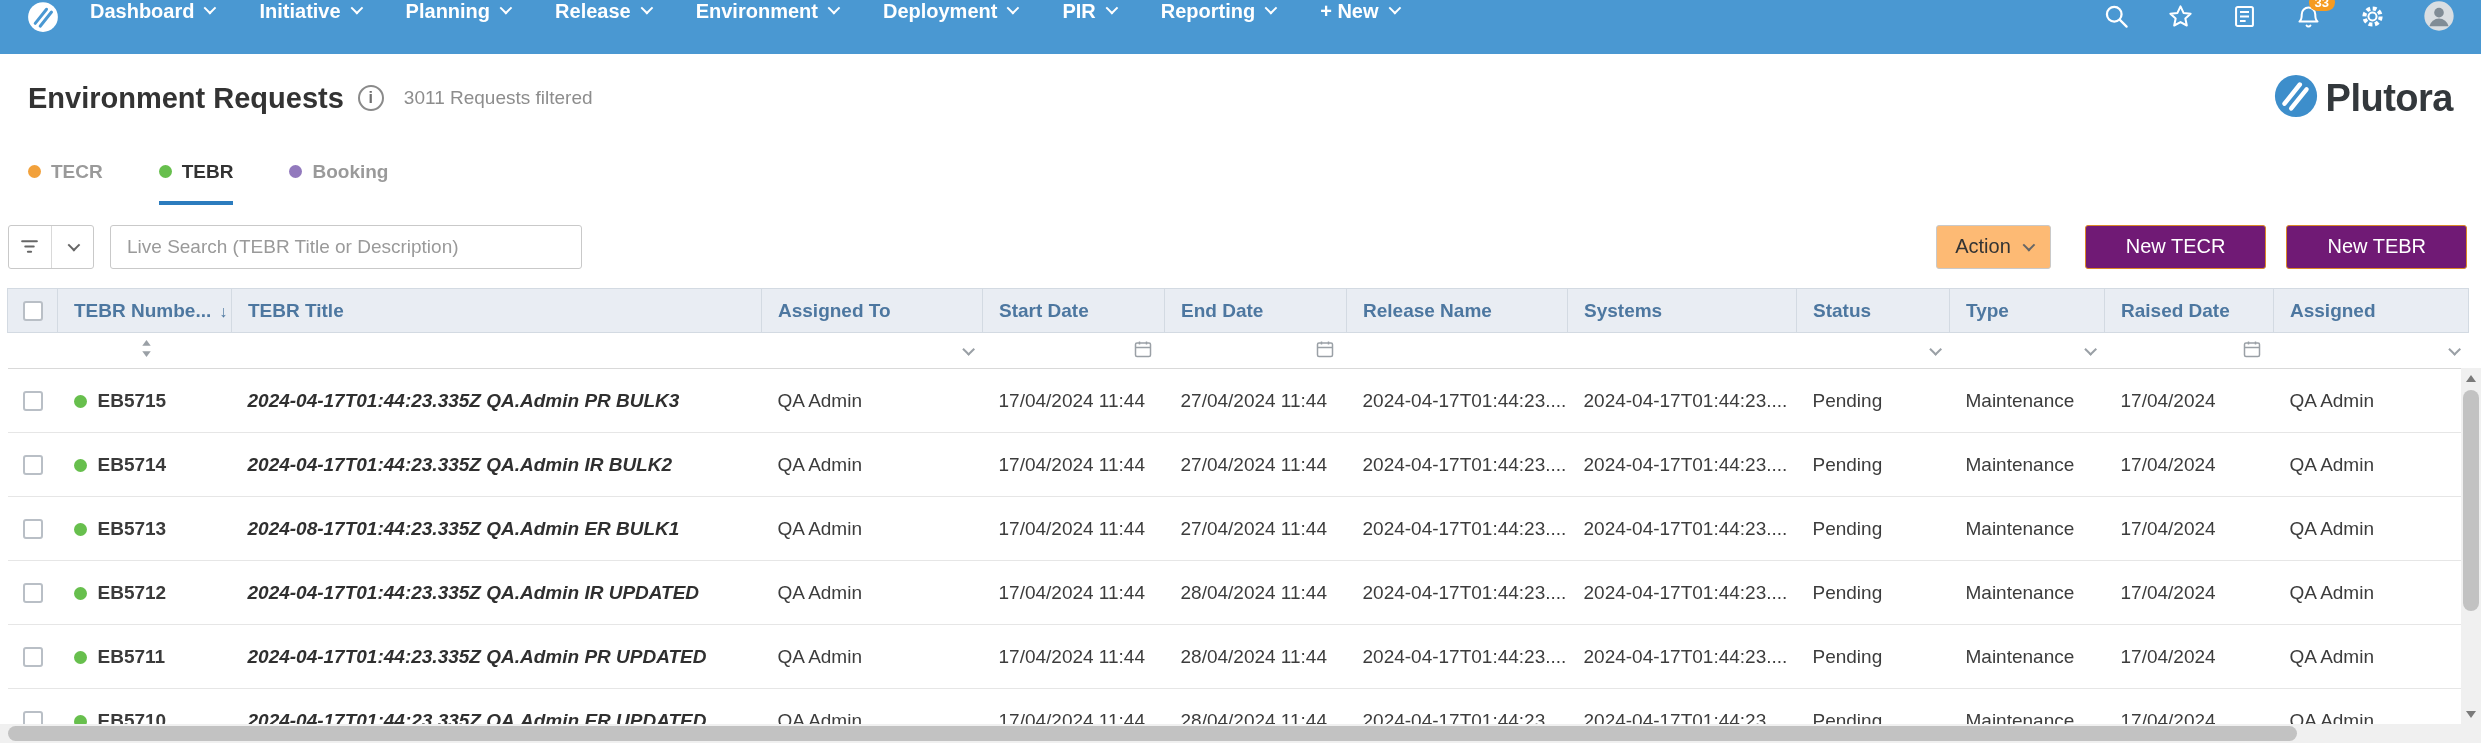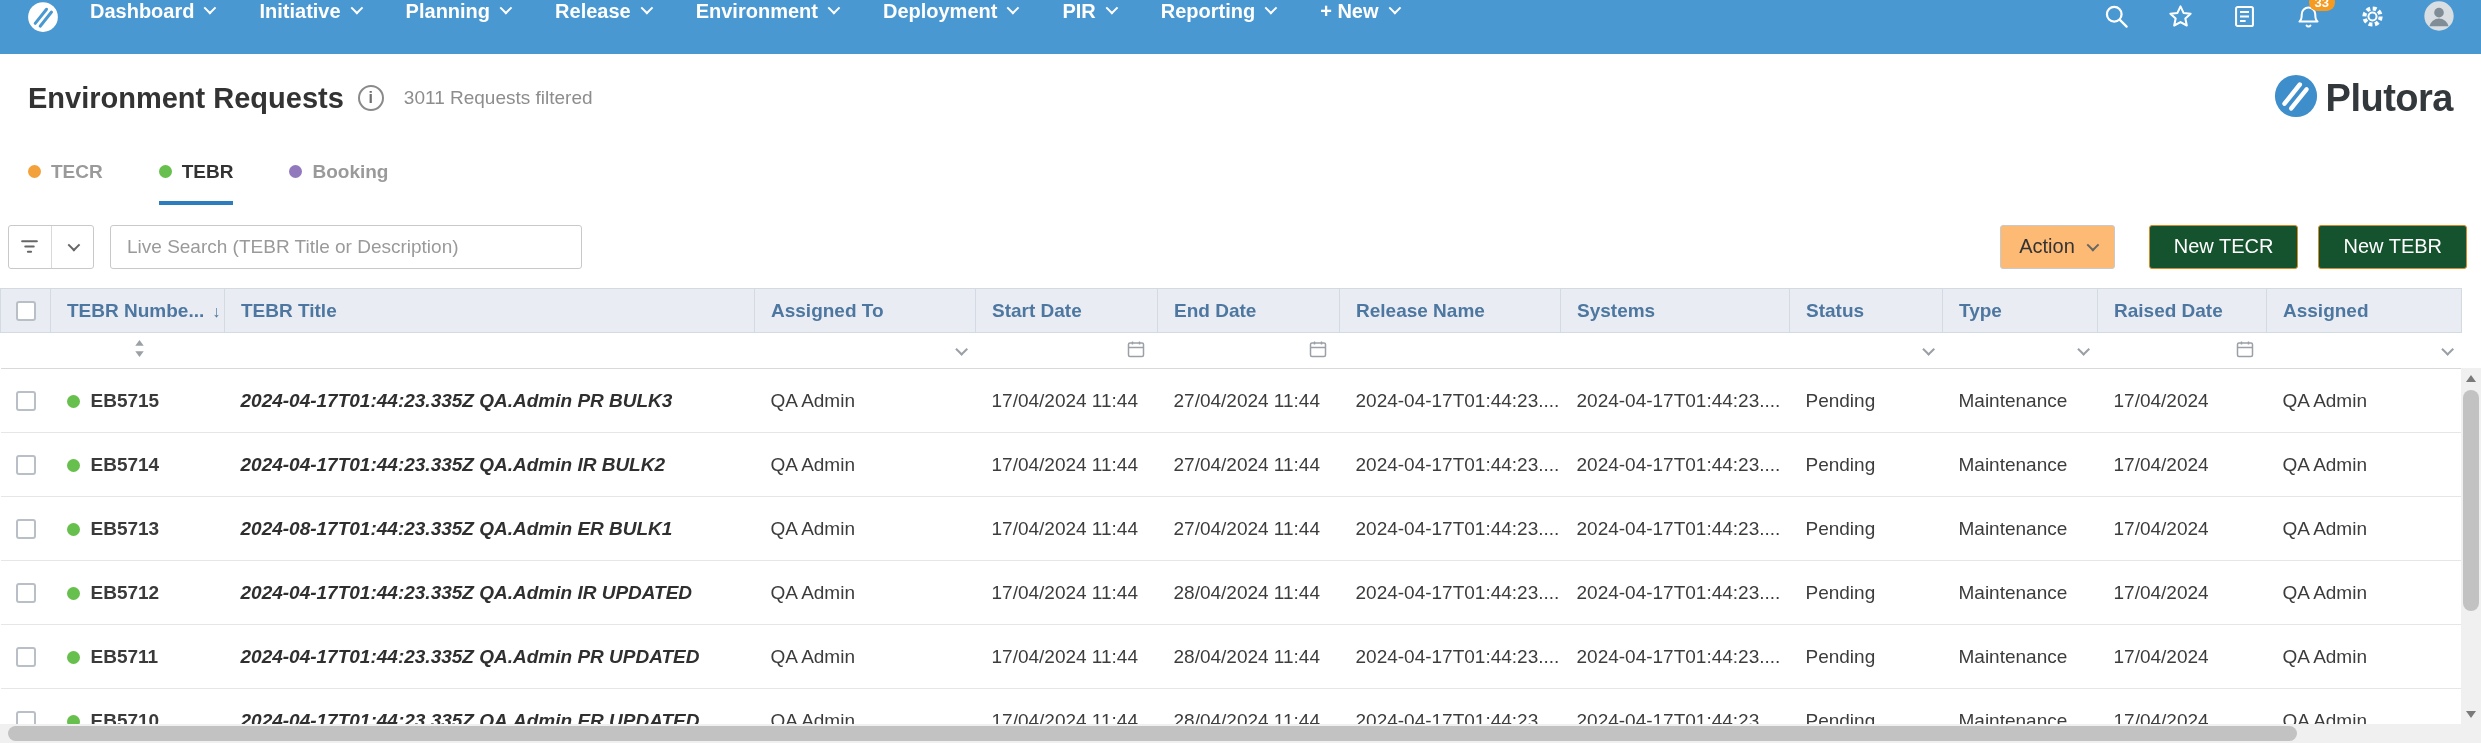--- a/index.html
+++ b/index.html
@@ -40,27 +40,27 @@
   
   .toolbar { height:83px; display:flex; align-items:center; padding:0 14px 0 8px; }
   .btn { height:44px; display:inline-flex; align-items:center; justify-content:center; border-radius:3px; font-size:20px; cursor:pointer; white-space:nowrap; }
   .filter-btn { width:86px; background:#fff; border:1px solid #c9c9c9; padding:0; }
   .filter-btn .half { flex:1; display:flex; align-items:center; justify-content:center; height:100%; }
   .filter-btn .half + .half { border-left:1px solid #d9d9d9; }
   .gray-chev { width:9px; height:9px; border-right:2px solid #666; border-bottom:2px solid #666; transform:rotate(45deg) translateY(-2px); display:inline-block; }
   .search-input { margin-left:16px; width:472px; height:44px; border:1px solid #c9c9c9; border-radius:3px; font-size:19px; padding:0 16px; color:#444; font-family:"Liberation Sans",sans-serif; outline:none; }
   .search-input::placeholder { color:#9a9a9a; }
   .action-btn { margin-left:auto; background:#fdba74; border:1px solid #c9c9c9; color:#333; padding:0 18px; gap:12px; }
-  .orange-btn { background:#14532d; border:1px solid #db8826; color:#fff; padding:0 24px; }
+  .orange-btn { background:#701a75; border:1px solid #db8826; color:#fff; padding:0 40px; }
   .btn-tecr { margin-left:34px; }
   .btn-tebr { margin-left:20px; }
   .bench-btn { margin-left:44px; background:#fff; border:1px solid #c6c6c6; color:#2d2d2d; padding:0 22px; }
 
   
-  .table-area { position:relative; height:436px; overflow:hidden; }
+  .table-area { position:relative; height:436px; overflow:hidden;margin-left:7px; }
   table { border-collapse:collapse; table-layout:fixed; width:2461px; }
   th, td { text-align:left; padding:0 16px; white-space:nowrap; overflow:hidden; }
   .head-row th { height:44px; background:#e9edf3; color:#4d77a0; font-size:19px; font-weight:bold; border:1px solid #d3dae2; border-left:none; cursor:pointer; }
   .head-row th:first-child { border-left:1px solid #d3dae2; }
   .filter-row th { height:36px; background:#fff; border-bottom:1px solid #d9d9d9; text-align:right; padding-right:12px; }
   .filter-row .center { text-align:center; }
   .col-cb { text-align:center !important; padding:0 !important; }
   input.cb { appearance:none; -webkit-appearance:none; width:20px; height:20px; border:2px solid #b9bfc6; border-radius:3px; background:#fff; margin:0; vertical-align:middle; cursor:pointer; }
   .data-row td { height:64px; border-bottom:1px solid #e6e6e6; font-size:19px; color:#3c3c3c; }
   .id-text { font-weight:bold; color:#3a3a3a; }

